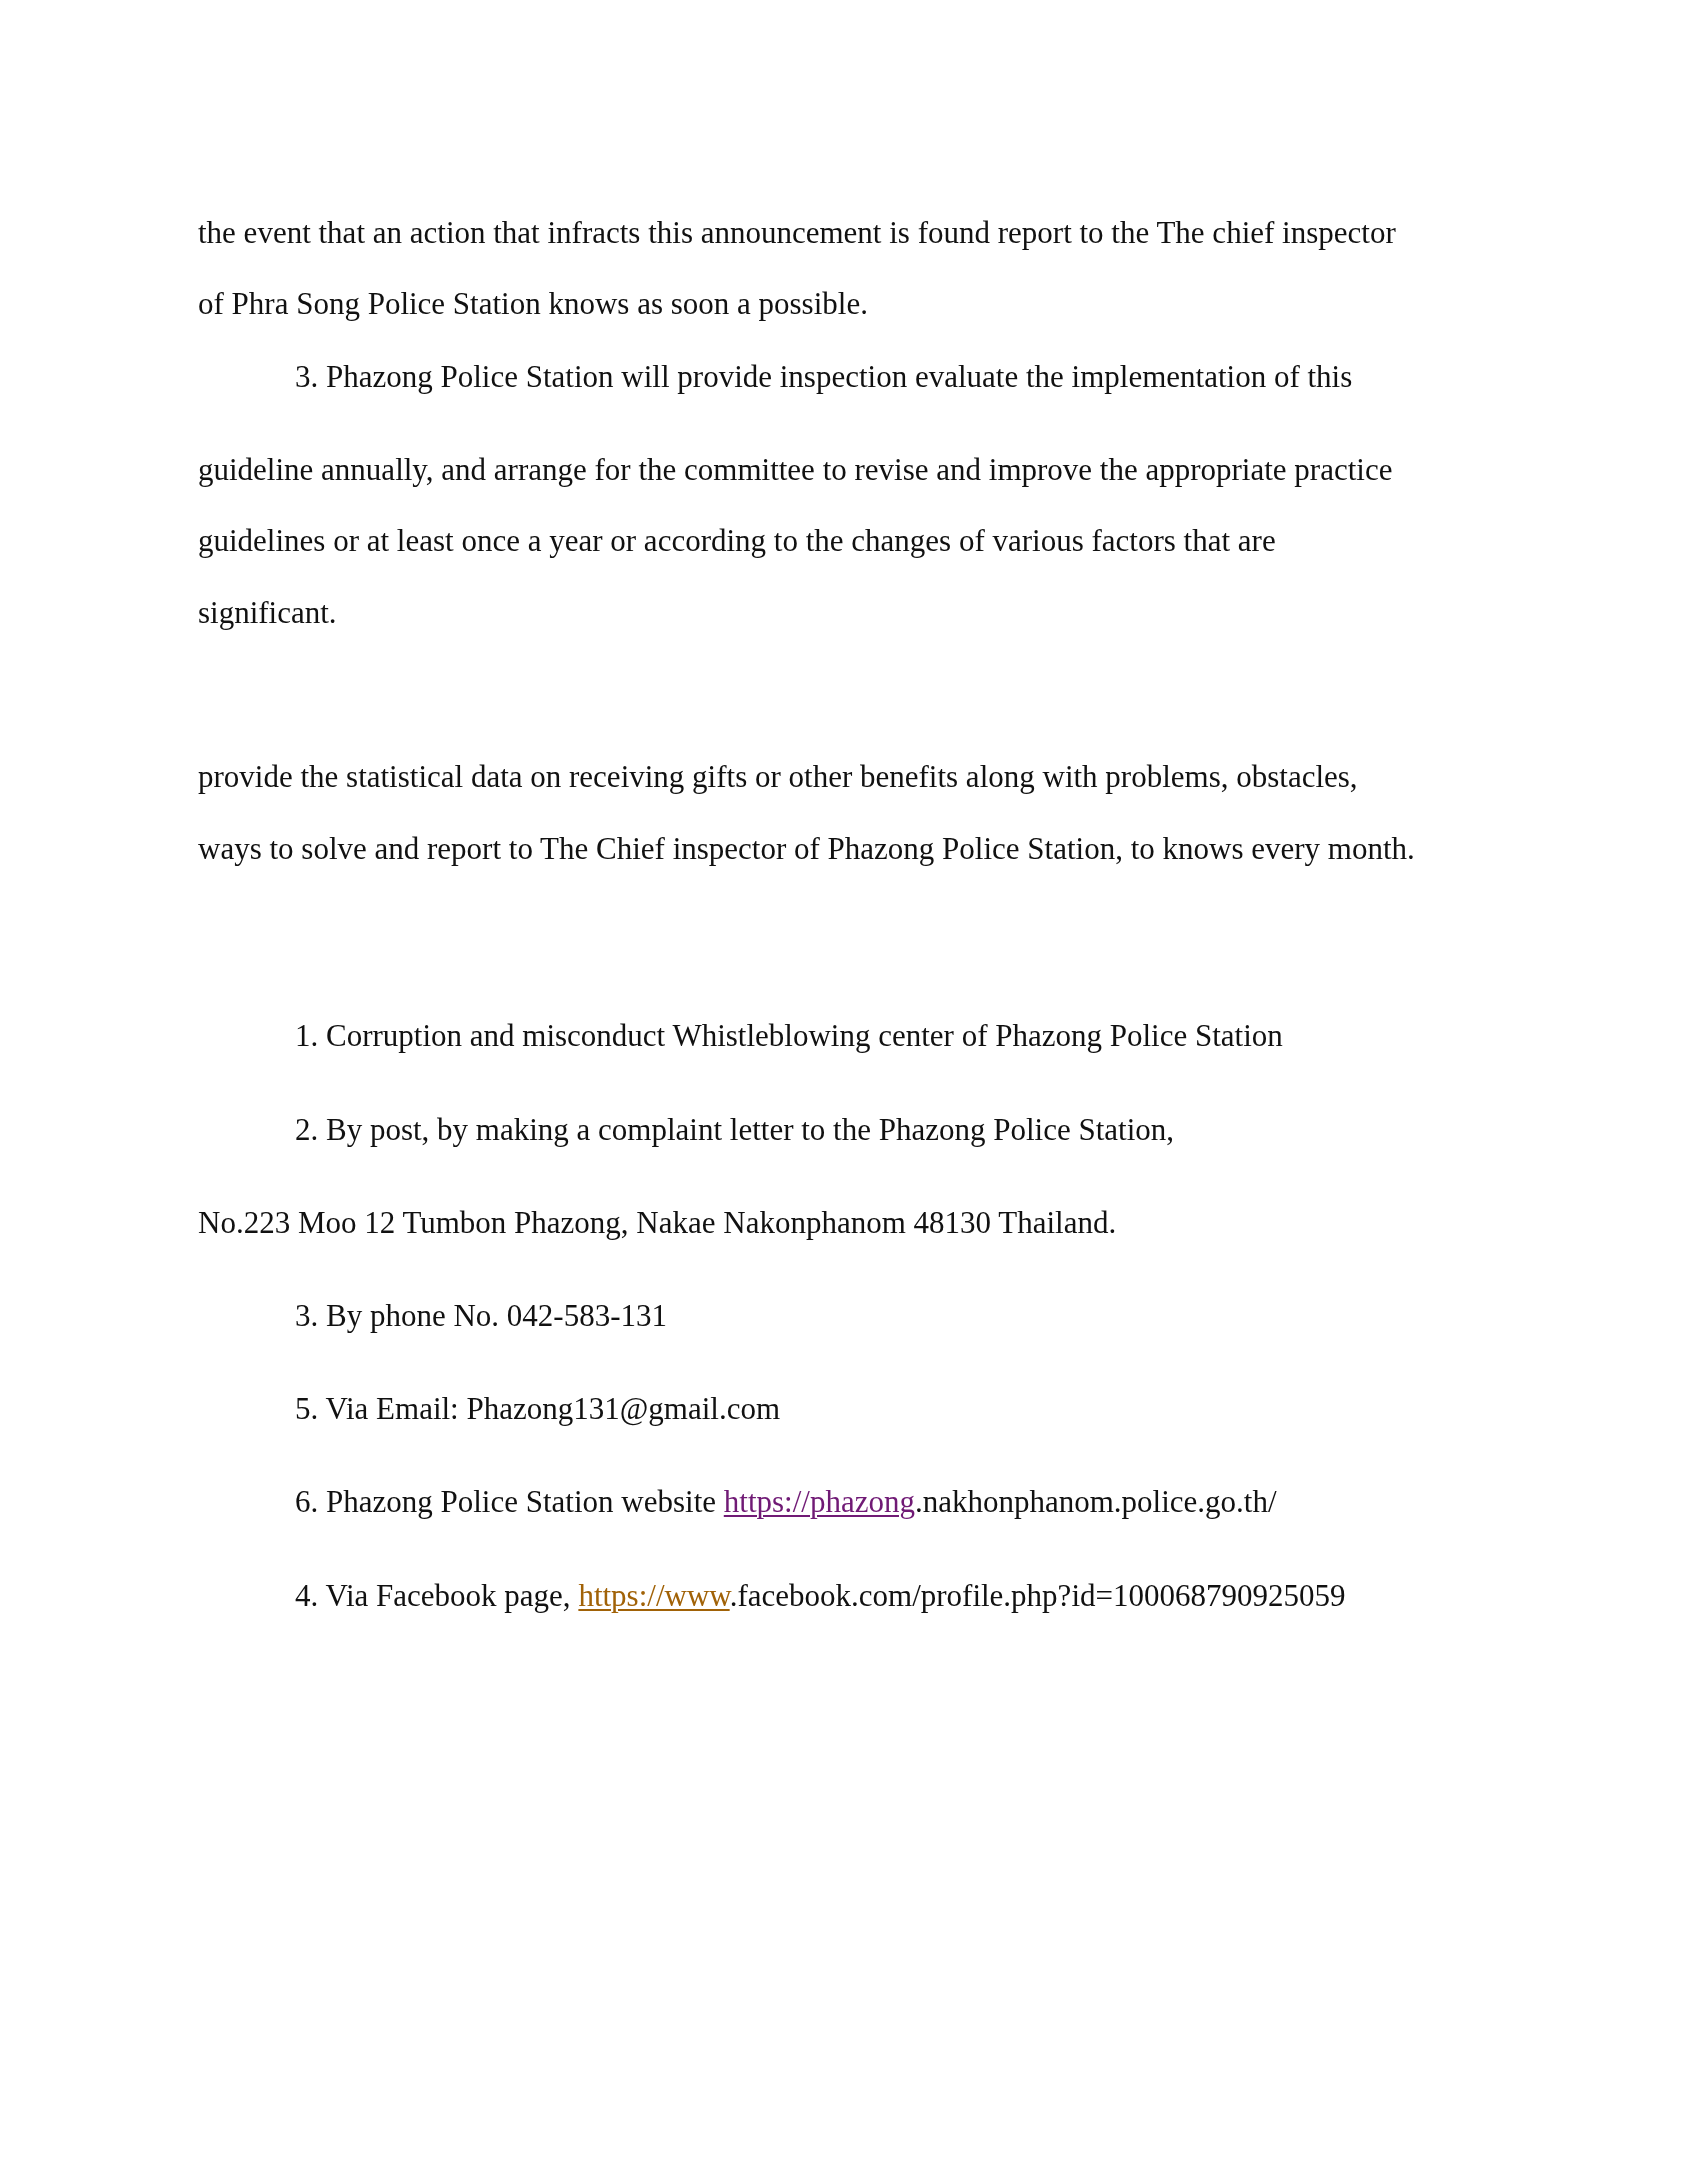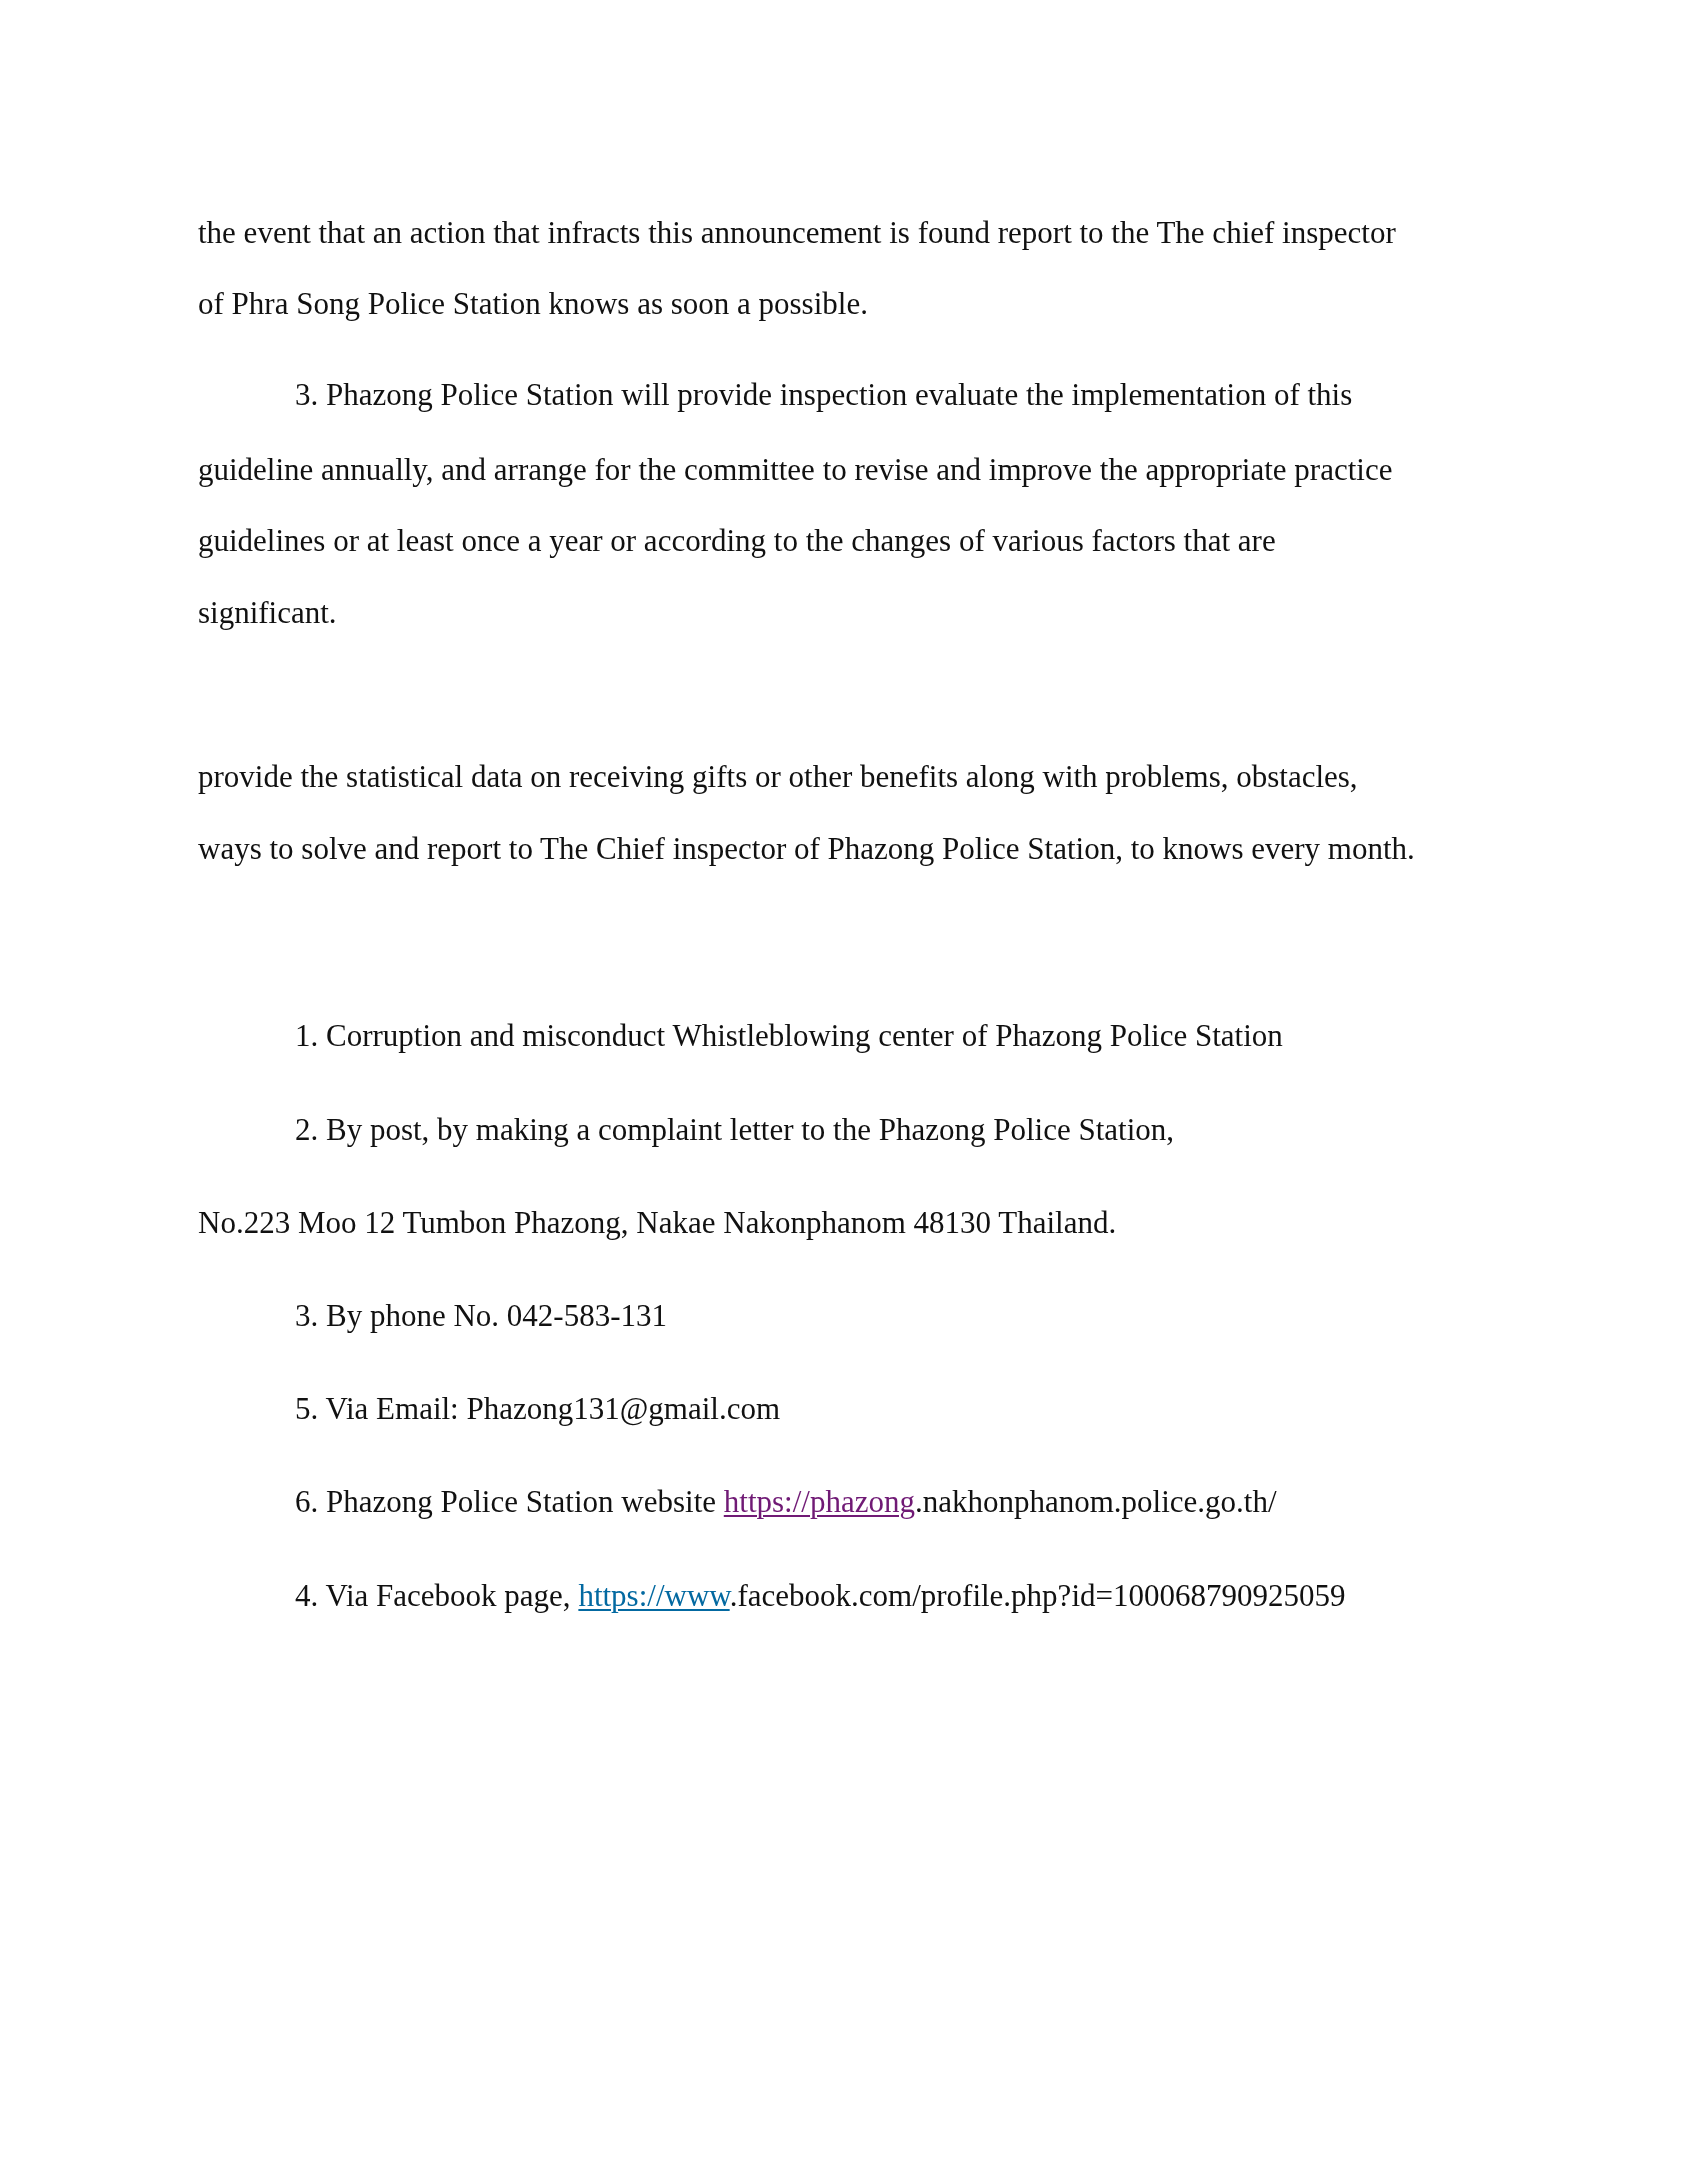--- a/index.html
+++ b/index.html
@@ -40,37 +40,37 @@
   }
 </style>
 </head>
 <body style="color: rgb(17, 17, 17); background: rgb(255, 255, 255);">
 
 <div class="page">
 
   <p class="line" style="top:214px">the event that an action that infracts this announcement is found report to the The chief inspector</p>
   <p class="line" style="top:285px">of Phra Song Police Station knows as soon a possible.</p>
 
-  <p class="line indent" style="top:376px">3. Phazong Police Station will provide inspection evaluate the implementation of this</p>
+  <p class="line indent" style="top:358px">3. Phazong Police Station will provide inspection evaluate the implementation of this</p>
   <p class="line" style="top:451px">guideline annually, and arrange for the committee to revise and improve the appropriate practice</p>
   <p class="line" style="top:522px">guidelines or at least once a year or according to the changes of various factors that are</p>
   <p class="line" style="top:594px">significant.</p>
 
   <p class="line" style="top:758px">provide the statistical data on receiving gifts or other benefits along with problems, obstacles,</p>
   <p class="line" style="top:830px">ways to solve and report to The Chief inspector of Phazong Police Station, to knows every month.</p>
 
 
   <p class="line indent" style="top:1017px">1. Corruption and misconduct Whistleblowing center of Phazong Police Station</p>
   <p class="line indent" style="top:1111px">2. By post, by making a complaint letter to the Phazong Police Station,</p>
   <p class="line" style="top:1204px">No.223 Moo 12 Tumbon Phazong, Nakae Nakonphanom 48130 Thailand.</p>
   <p class="line indent" style="top:1297px">3. By phone No. 042-583-131</p>
   <p class="line indent" style="top:1390px">5. Via Email:  Phazong131@gmail.com</p>
 
   <p class="line indent" style="top:1483px">
     <span>6. Phazong Police Station website </span><a class="doc-link" href="#" style="color: #701a75;">https://phazong</a><span>.nakhonphanom.police.go.th/</span>
   </p>
 
   <p class="line indent" style="top:1577px">
-    <span>4. Via Facebook page, </span><a class="doc-link" href="#" style="color: #0369a1;">https://www</a><span>.facebook.com/profile.php?id=100068790925059</span>
+    <span>4. Via Facebook page, </span><a class="doc-link" href="#" style="color: #a16207;">https://www</a><span>.facebook.com/profile.php?id=100068790925059</span>
   </p>
 
 </div>
 
 
 </body></html>

